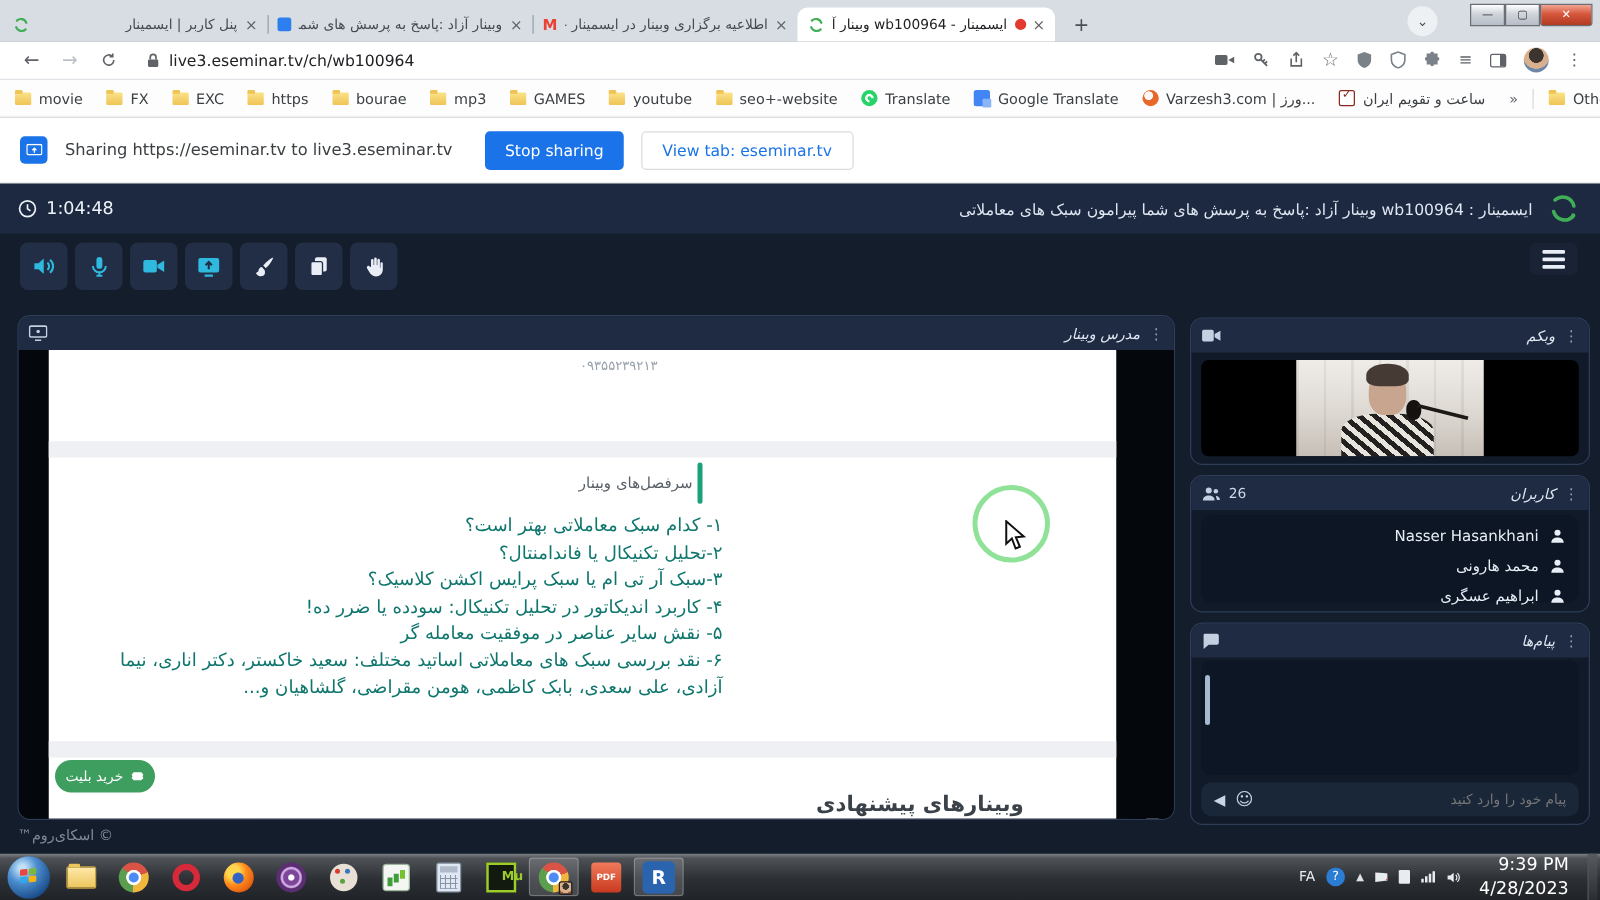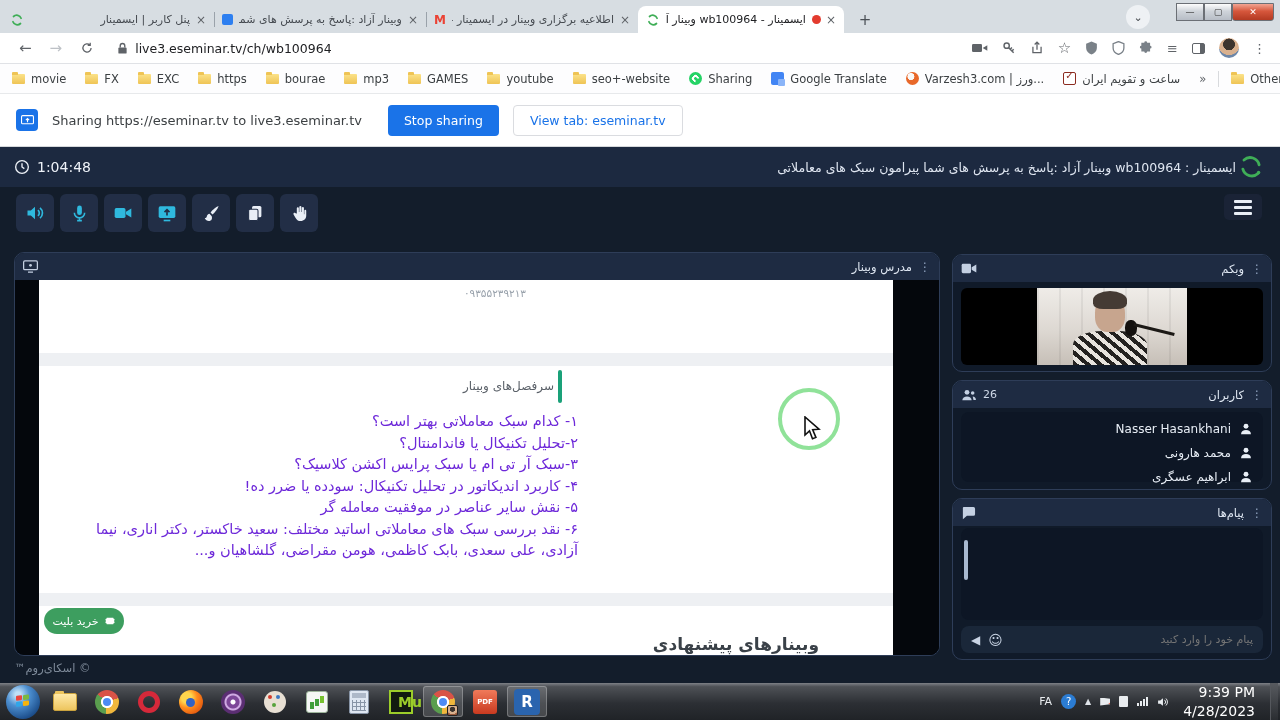--- a/index.html
+++ b/index.html
@@ -53,43 +53,43 @@
   .infobar { position:absolute; left:0; top:94px; width:1280px; height:53px; background:#ffffff; border-bottom:1px solid #d5d8db; display:flex; align-items:center; padding:0 16px; }
   .share-badge { width:22px; height:22px; border-radius:4px; background:#1a73e8; display:flex; align-items:center; justify-content:center; }
   .infobar-text { font-size:13px; color:#3c4043; margin-left:14px; }
   .btn-stop { margin-left:26px; background:#1a73e8; color:#fff; font-size:12.5px; padding:8px 16px; border-radius:4px; border:none; font-family:inherit; }
   .btn-view { margin-left:14px; background:#fff; color:#1a73e8; font-size:12.5px; padding:7px 16px; border-radius:4px; border:1px solid #dadce0; font-family:inherit; }
 
   
   .app { position:absolute; left:0; top:147px; width:1280px; height:536px; background:#131d2b; }
   .app-header { position:absolute; left:0; top:0; width:1280px; height:40px; background:#1c2940; display:flex; align-items:center; justify-content:space-between; padding:0 14px; }
   .timer { display:flex; align-items:center; gap:7px; color:#eef2f8; font-size:14px; }
-  .app-title-wrap { display:flex; align-items:center; direction:rtl; }
+  .app-title-wrap { display:flex; align-items:center; gap:10px; direction:rtl; }
   .app-title { color:#dfe6f1; font-size:12.5px; }
 
   .toolbar { position:absolute; left:0; top:40px; width:1280px; height:52px; display:flex; align-items:center; padding:0 16px; gap:6px; }
   .tool-btn { width:38px; height:38px; border-radius:6px; background:#222e46; display:flex; align-items:center; justify-content:center; }
   .cyan { color:#2fb9de; } .white-ic { color:#e9eef6; }
   .hamburger { position:absolute; right:18px; top:47px; width:38px; height:26px; border-radius:5px; background:#1a2336; display:flex; flex-direction:column; justify-content:center; gap:3px; align-items:center; }
   .hamburger i { display:block; width:18px; height:3px; background:#e9eef6; border-radius:1px; }
 
   .panel { position:absolute; border:1px solid #2e3d58; border-radius:10px; background:#101a29; }
   .panel-h { height:27px; background:#1e2b42; border-radius:9px 9px 0 0; display:flex; align-items:center; padding:0 8px; color:#dfe7f2; }
-  .panel-title { font-size:11.5px; margin-left:auto; }
+  .panel-title { font-size:11.5px; margin-left:auto;font-style:italic; }
   .kebab { color:#8fa2bd; font-size:12px; margin-left:7px; }
   .count { font-size:11px; color:#cfd9e8; margin-left:6px; }
 
   .stage-panel { left:14px; top:105px; width:926px; height:404px; }
   .stage { position:absolute; left:0; top:27px; right:0; bottom:0; background:#04070c; border-radius:0 0 9px 9px; overflow:hidden; }
   .shared { position:absolute; left:24px; top:0; width:854px; bottom:0; background:#ffffff; }
   .gray-strip { position:absolute; left:0; width:100%; height:13px; background:#eef0f3; }
   .phone { position:absolute; top:7px; right:367px; font-size:10.5px; color:#98a1ab; direction:rtl;margin-left:20px; }
   .sec-title { position:absolute; top:99px; right:339px; font-size:12px; color:#5a6068; direction:rtl; }
   .sec-bar { position:absolute; top:90px; right:331px; width:4px; height:33px; background:#1aa179; border-radius:2px; }
-  .topics { position:absolute; top:131px; right:315px; width:492px; direction:rtl; text-align:right; font-size:14.5px; color:#6d28d9; line-height:21.5px; }
+  .topics { position:absolute; top:131px; right:315px; width:492px; direction:rtl; text-align:right; font-size:14.5px; color:#0f766e; line-height:21.5px; }
   .footer-heading { position:absolute; top:354px; right:74px; font-size:17px; font-weight:bold; color:#3a4148; direction:rtl; }
   .cursor-ring { position:absolute; left:739px; top:108px; width:62px; height:62px; border:4px solid rgba(116,219,128,.8); border-radius:50%; }
   .cursor-arrow { position:absolute; left:765px; top:136px; }
   .buy-btn { position:absolute; left:5px; top:328px; width:80px; height:26px; border-radius:13px; background:#3d9e5f; color:#fff; font-size:11px; display:flex; align-items:center; justify-content:center; gap:5px; direction:rtl; border:none; font-family:inherit; }
   .sb-track { position:absolute; left:878px; top:0; bottom:0; width:10px; background:#fafafa; }
   .sb-up { position:absolute; left:0; top:0; width:10px; height:10px; color:#9a9a9a; font-size:6px; text-align:center; line-height:10px; background:#f1f1f1; }
   .sb-thumb { position:absolute; left:1px; top:206px; width:8px; height:52px; background:#c5c9cd; border-radius:4px; }
   .stage-black-right { position:absolute; left:888px; top:0; bottom:0; right:0; background:#04070c; }
 
   .webcam-panel { left:952px; top:107px; width:320px; height:118px; }
@@ -135,21 +135,21 @@
   .ic-firefox { width:24px; height:24px; border-radius:50%; background:radial-gradient(circle at 32% 32%, #ffd54d 0 22%, #ff8b1c 45%, #e1570f 80%); position:relative; }
   .ic-firefox::after { content:""; position:absolute; left:7px; top:8px; width:9px; height:9px; border-radius:50%; background:#3162c4; }
   .ic-tor { width:24px; height:24px; border-radius:50%; background:radial-gradient(circle,#ffffff 0 2px,#7d4698 3px 6px,#cfa9e2 7px 8px,#5b2e73 9px); }
   .ic-paint { width:22px; height:22px; border-radius:50%; background:#e8e0d4; position:relative; }
   .ic-paint::after { content:""; position:absolute; left:4px; top:4px; width:4px; height:4px; border-radius:50%; background:#d23b2e; box-shadow:8px 0 0 #3a77c2, 4px 8px 0 #57a33c; }
   .ic-chart { width:22px; height:22px; border-radius:3px; background:#f4f6f4; border:1px solid #9db59b; position:relative; }
   .ic-chart::after { content:""; position:absolute; left:3px; bottom:3px; width:4px; height:7px; background:#3f9e3a; box-shadow:5px -3px 0 #3f9e3a, 10px -6px 0 #76c12f; }
   .ic-calc { width:20px; height:24px; border-radius:2px; background:#dfe7f2; border:1px solid #8794a6; position:relative; }
   .ic-calc::before { content:""; position:absolute; left:2px; top:2px; right:2px; height:5px; background:#aebachc; background:#aeb9c9; }
   .ic-calc::after { content:""; position:absolute; left:2px; top:9px; right:2px; bottom:2px; background:repeating-linear-gradient(0deg,#8794a6 0 1px,transparent 1px 4px), repeating-linear-gradient(90deg,#8794a6 0 1px,transparent 1px 4px); }
-  .ic-mu { width:24px; height:24px; background:#121a10; border:2px solid #9ccd2a; color:#9ccd2a; font-size:14px; font-weight:bold; display:flex; align-items:center; justify-content:center;padding-left:18px; }
+  .ic-mu { width:24px; height:24px; background:#121a10; border:2px solid #9ccd2a; color:#9ccd2a; font-size:10px; font-weight:bold; display:flex; align-items:center; justify-content:center;padding-left:18px; }
   .ic-pdf { width:24px; height:24px; border-radius:3px; background:linear-gradient(#f07a5a,#c93a20); color:#fff; font-size:7px; font-weight:bold; display:flex; align-items:center; justify-content:center; }
   .ic-r { width:26px; height:26px; border-radius:4px; background:#2a64ae; color:#fff; font-size:15px; font-weight:bold; display:flex; align-items:center; justify-content:center; }
   .mini-avatar { position:absolute; right:5px; bottom:1px; width:11px; height:11px; border-radius:2px; background:radial-gradient(circle at 50% 35%, #3c342e 0 34%, #d8b08e 36% 70%, #9a5a3c 72%); border:1px solid #222; }
   .tray { margin-left:auto; display:flex; align-items:center; gap:9px; color:#e9ecef; }
   .tray-fa { font-size:11px; }
   .help-circ { width:15px; height:15px; border-radius:50%; background:#2b7cd3; color:#fff; font-size:10px; display:flex; align-items:center; justify-content:center; }
   .caret-up { font-size:8px; color:#dfe3e8; }
   .tray-flag { width:10px; height:8px; background:#e9ecef; clip-path:polygon(0 0,100% 15%,100% 85%,0 100%); position:relative; }
   .tray-x { position:absolute; right:-4px; bottom:-4px; color:#e0452f; font-size:8px; font-weight:bold; }
   .tray-page { width:9px; height:11px; background:#e9ecef; border-radius:1px; }
@@ -274,21 +274,21 @@
   <span class="bm">
       <span class="folder"></span>
       <span>youtube</span>
     </span>
   <span class="bm">
       <span class="folder"></span>
       <span>seo+-website</span>
     </span>
   <span class="bm">
       <span class="bm-wa"></span>
-      <span>Sharing</span>
+      <span>Translate</span>
     </span>
   <span class="bm">
       <span class="bm-gt"></span>
       <span>Google Translate</span>
     </span>
   <span class="bm">
       <span class="bm-v3"></span>
       <span>Varzesh3.com | ورز...</span>
     </span>
   <span class="bm">

